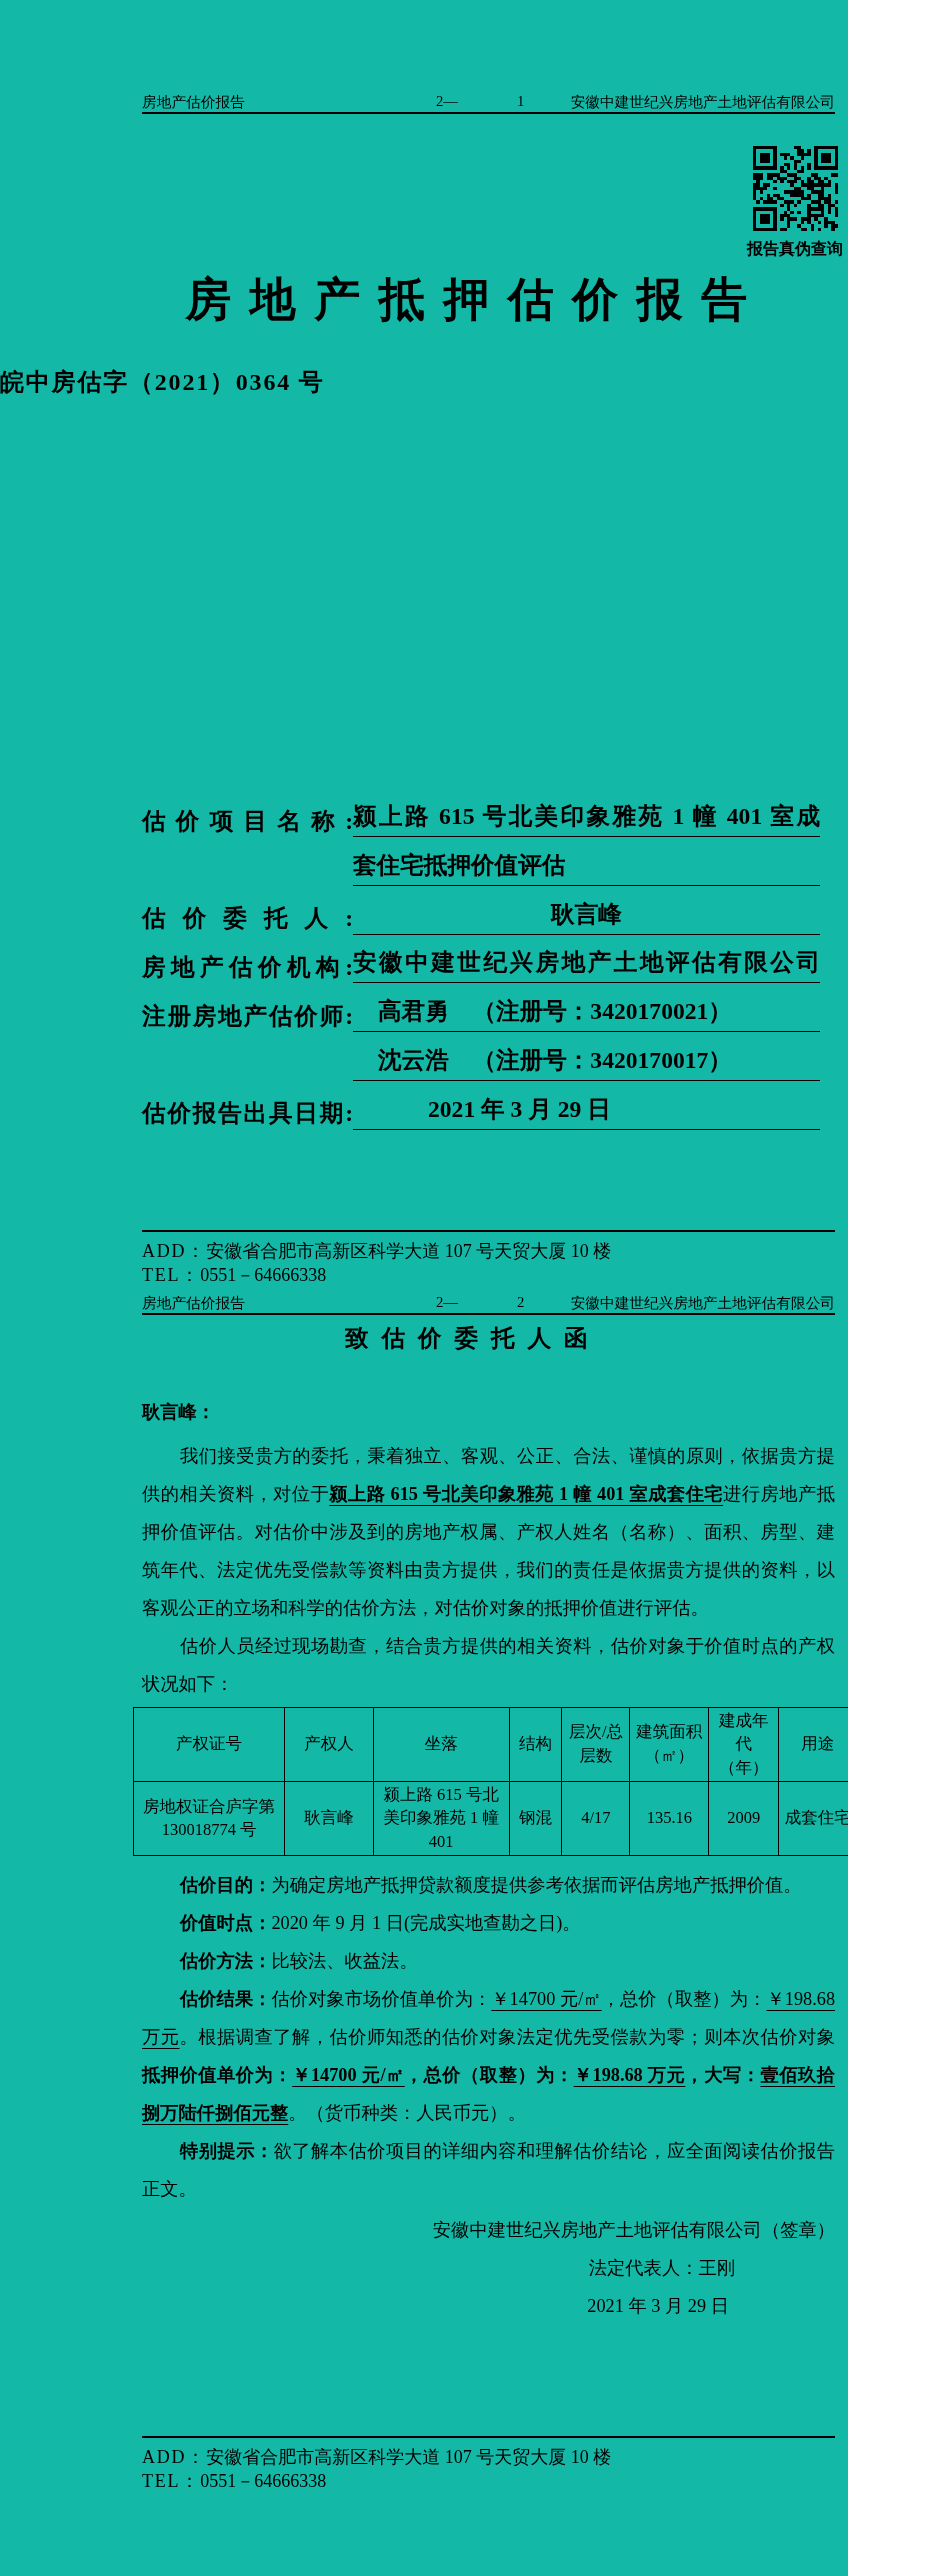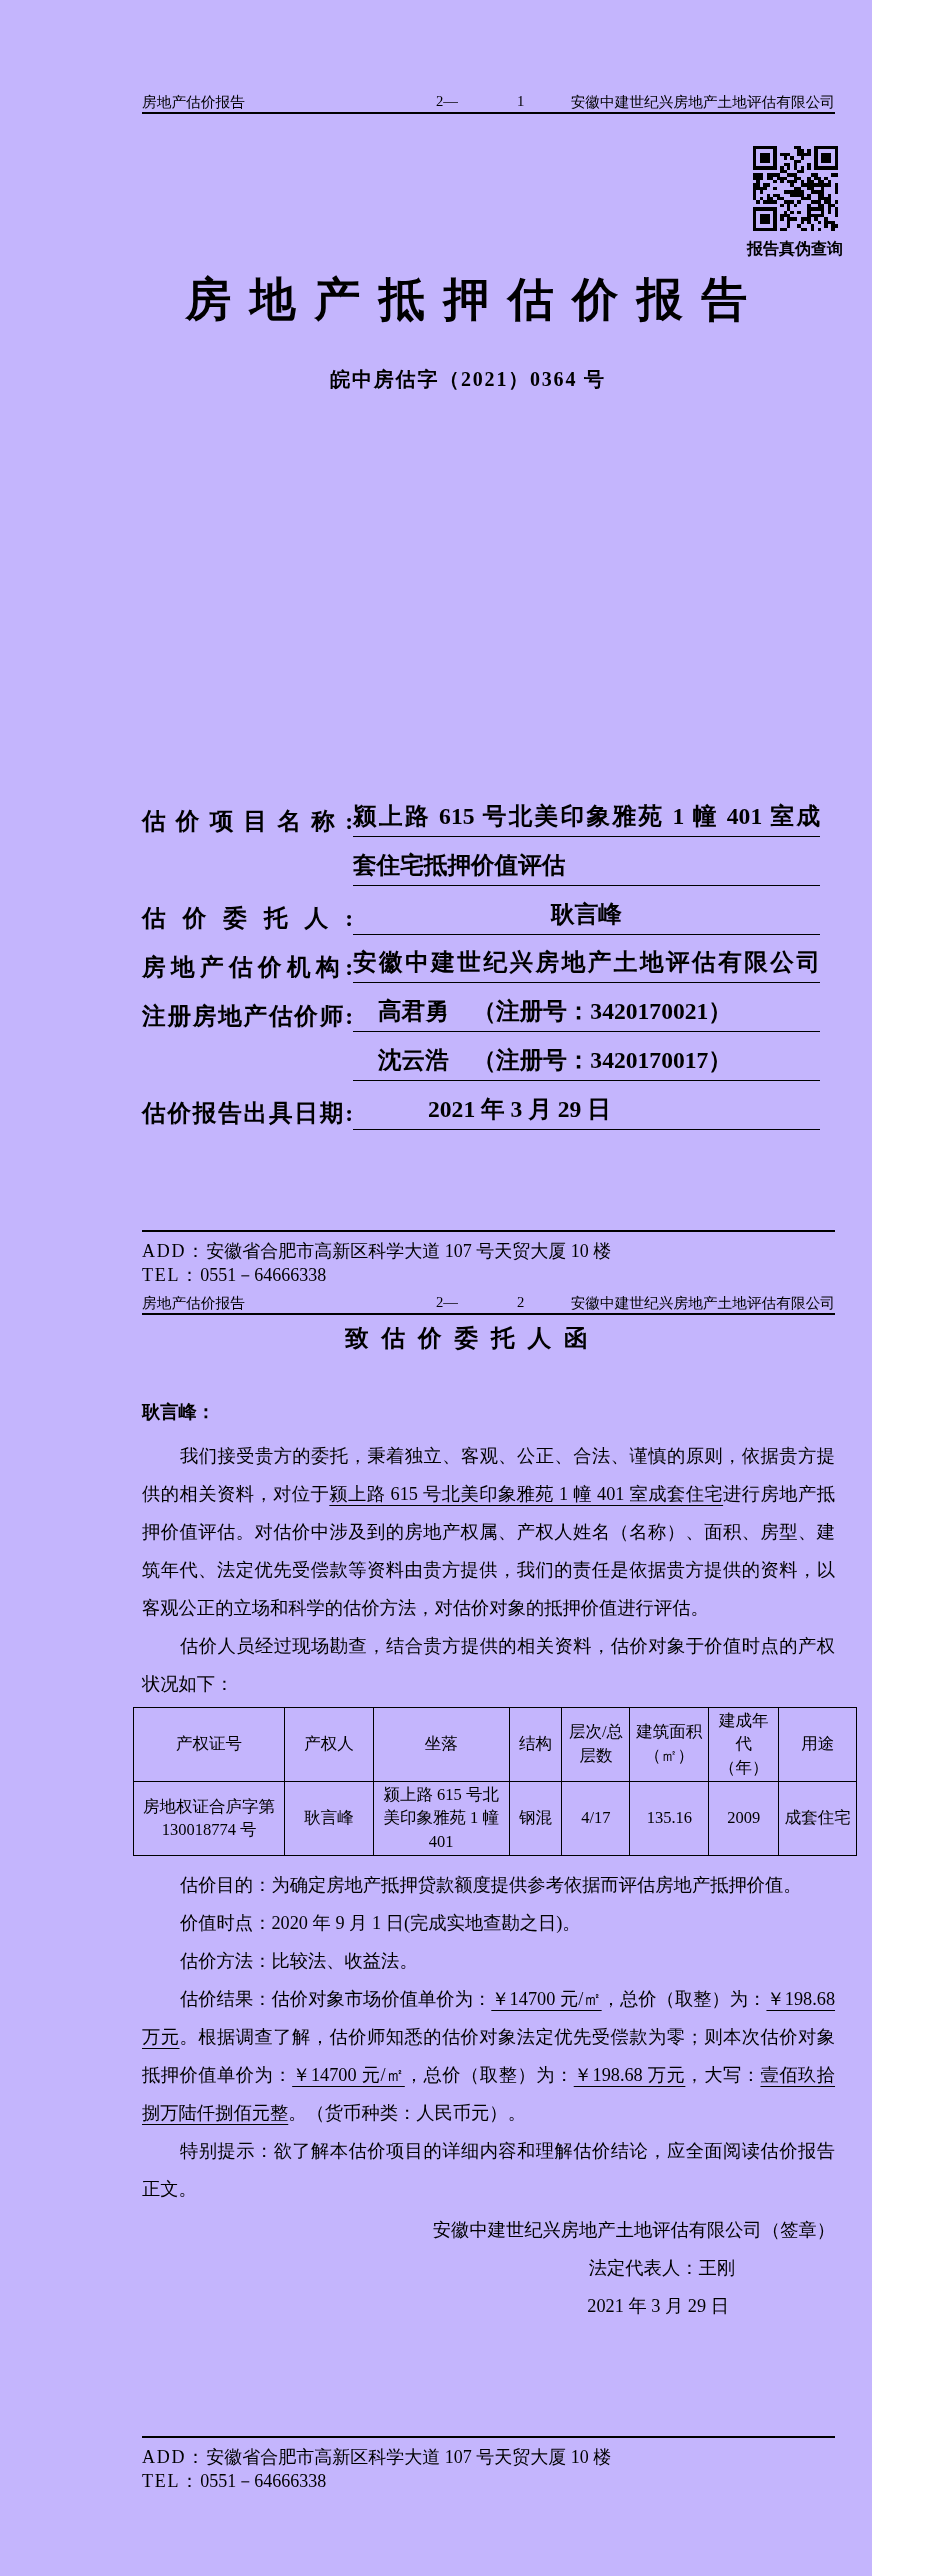--- a/index.html
+++ b/index.html
@@ -1,39 +1,38 @@
 <!DOCTYPE html>
 <html style="font-size:9.4px"><head>
 <meta charset="utf-8">
 <style>
   html,body{margin:0;padding:0;background:#ffffff;}
   #doc{
     position:relative;
     width:848px;height:2576px;
-    background:#c4b5fd;color:#000;
+    background:#14b8a6;color:#000;
     font-family:"Liberation Serif","DejaVu Serif",serif;
     overflow:hidden;
-    padding-left:24px;
   }
   
   .phdr{position:absolute;left:142px;width:693px;height:19px;font-size:14.7px;}
   .phdr .h-l{position:absolute;left:0;top:0;}
   .phdr .h-c1{position:absolute;left:294px;top:0;}
   .phdr .h-c2{position:absolute;left:375px;top:0;}
   .phdr .h-r{position:absolute;right:0;top:0;}
   .hrule{position:absolute;left:142px;width:693px;background:#000;}
   
   .qr-box{position:absolute;left:753px;top:146px;width:85px;height:85px;}
   .qr-box svg{display:block;width:85px;height:85px;shape-rendering:crispEdges;}
   .qr-cap{position:absolute;left:729px;top:239px;width:132px;text-align:center;
           font-size:16px;font-weight:bold;}
   .main-title{position:absolute;left:0;top:269px;width:936px;text-align:center;
           font-size:46px;font-weight:bold;letter-spacing:3.5px;white-space:nowrap;}
-  .report-no{position:absolute;left:0;top:366px;width:936px;text-align:center;
-          font-size:20px;font-weight:bold;letter-spacing:1.8px;}
+  .report-no{position:absolute;left:0;top:366px;width:936px;text-align:left;
+          font-size:24px;font-weight:bold;letter-spacing:1.8px;}
   .fields{position:absolute;left:142px;top:800px;width:678px;}
   .frow{position:relative;height:37px;margin-bottom:11.8px;}
   .flabel{position:absolute;left:0;bottom:2.4px;width:211px;line-height:28px;
           font-size:23.6px;font-weight:bold;text-align:justify;text-align-last:justify;}
   .fval{position:absolute;left:211px;right:0;bottom:0;height:37px;line-height:35px;
           border-bottom:1.8px solid #000;font-size:23.6px;font-weight:bold;margin-top:21px;}
   .fval.v-just{text-align:justify;text-align-last:justify;}
   .fval.v-center{text-align:center;}
   .fval.v-pad42{padding-left:25px;}
   .fval.v-pad128{padding-left:75px;}
@@ -41,21 +40,21 @@
   .pfoot{position:absolute;left:142px;width:693px;font-size:18px;line-height:23.6px;}
   .pfoot .flab{letter-spacing:1.8px;}
   
   .letter-title{position:absolute;left:0;top:1322px;width:936px;text-align:center;
           font-size:23.6px;font-weight:bold;letter-spacing:3.5px;}
   .salut{position:absolute;left:142px;top:1399px;font-size:18.3px;font-weight:bold;}
   .body2{position:absolute;left:142px;top:1437px;width:693px;font-size:18.3px;
           line-height:38px;text-align:justify;}
   .body2 p{margin:0;}
   .para{text-indent:38px;}
-  .b{font-weight:normal;margin-top:16px;}
+  .b{font-weight:bold;margin-top:16px;}
   .u{text-decoration-line:underline;text-decoration-thickness:1.2px;text-underline-offset:5.3px;}
   .ptable{margin:3.5px 0 0 -8.8px;width:724px;border-collapse:collapse;
           font-size:16.5px;line-height:23.6px;text-align:center;text-indent:0;}
   .ptable th,.ptable td{border:1.2px solid #000;font-weight:normal;padding:1.2px 3.5px;}
   .ptable th{height:60px;vertical-align:middle;}
   .ptable td{height:66px;vertical-align:middle;}
   .items p{margin:0;text-indent:38px;}
   .items p:first-child{margin-top:10.6px;}
   .sig-company{text-align:right;margin-top:2.4px !important;}
   .sig-rep{text-align:right;padding-right:100px;}

